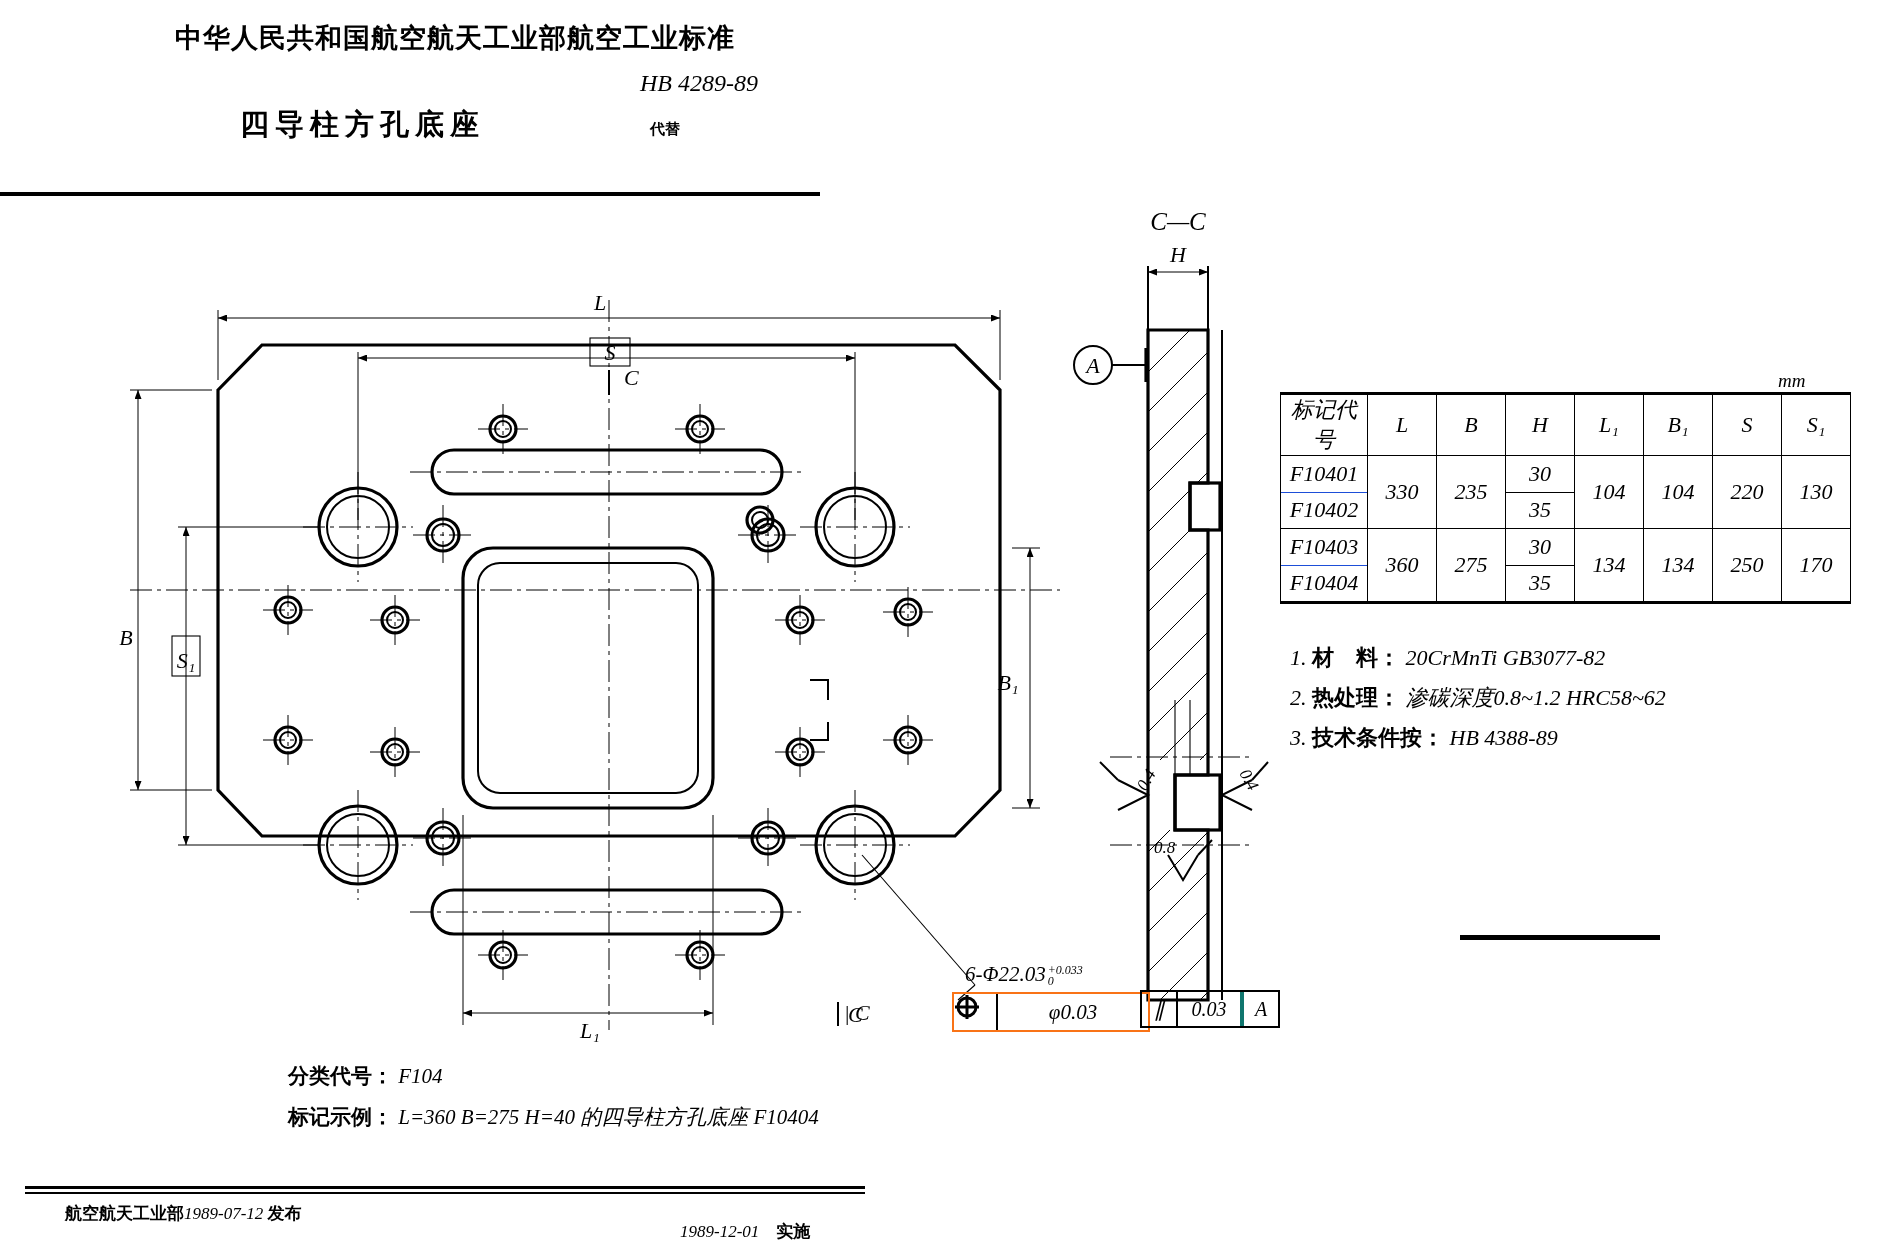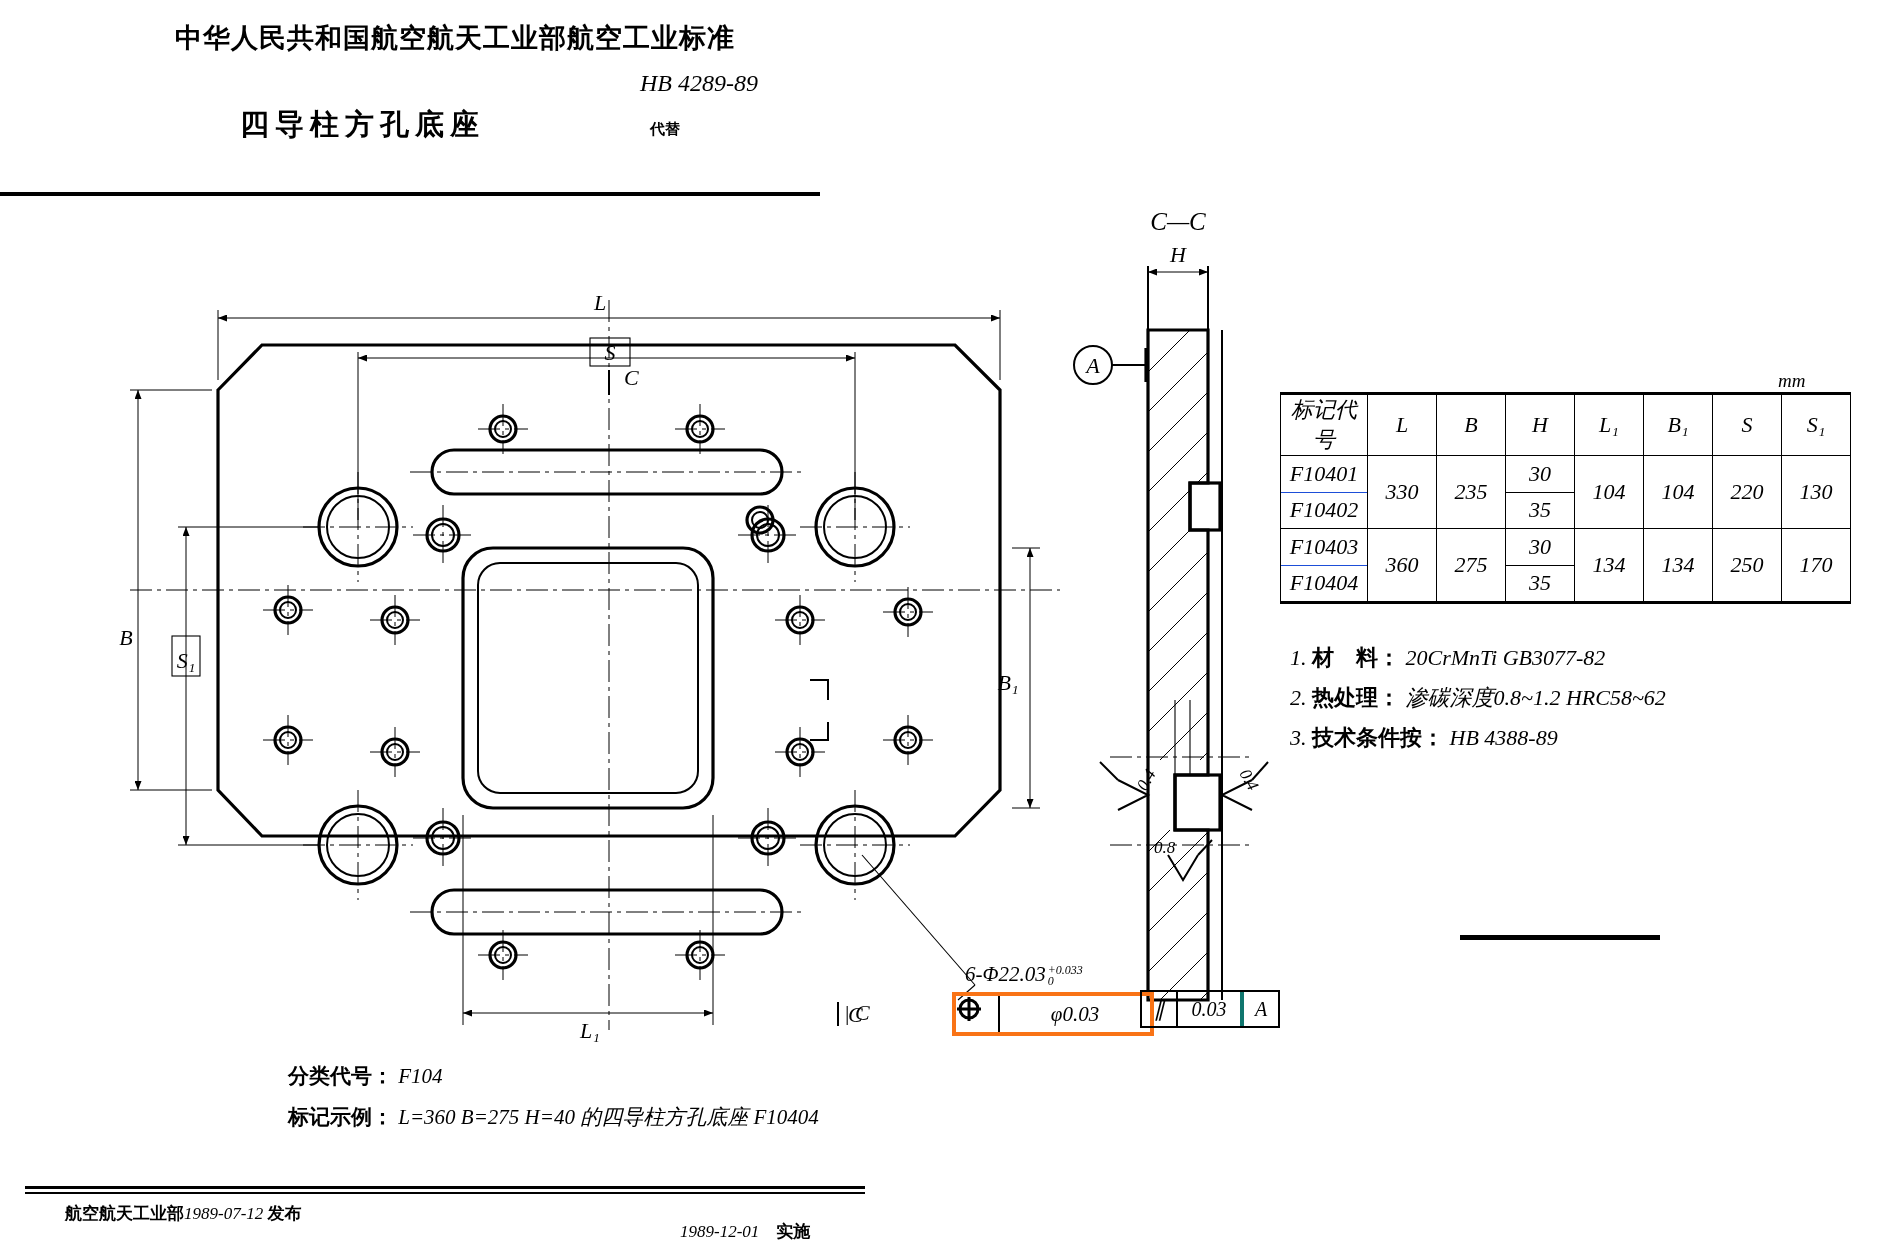--- a/index.html
+++ b/index.html
@@ -372,21 +372,21 @@
 <div class="abs" style="left:1238px;top:770px;transform:rotate(60deg);font-size:17px;font-style:italic;">0.4</div>
 <div class="abs" style="left:1154px;top:838px;font-size:17px;font-style:italic;">0.8</div>
 
 <div class="abs" style="left:965px;top:962px;font-size:21px;font-style:italic;white-space:nowrap;">
   <span>6-Φ22.03</span><span style="display:inline-block;vertical-align:middle;font-size:12px;line-height:11px;margin-left:2px;">
     <span style="display:block">+0.033</span>
     <span style="display:block">0</span>
   </span>
 </div>
 
-<div class="abs" style="left:952px;top:992px;display:flex;border:4px solid #f97316;height:36px;align-items:stretch;">
+<div class="abs" style="left:952px;top:992px;display:flex;border:2px solid #f97316;height:36px;align-items:stretch;">
   <div style="width:42px;display:flex;align-items:center;justify-content:center;border-right:2px solid #000;">
     <svg width="26" height="26" viewBox="0 0 26 26">
         <circle cx="13" cy="13" r="9" fill="none" stroke="#000" stroke-width="3"></circle>
         <line x1="13" y1="1" x2="13" y2="25" stroke="#000" stroke-width="3"></line>
         <line x1="1" y1="13" x2="25" y2="13" stroke="#000" stroke-width="3"></line>
       </svg>
   </div>
   <div style="width:150px;display:flex;align-items:center;justify-content:center;font-size:21px;font-style:italic;">φ0.03</div>
 </div>
 

